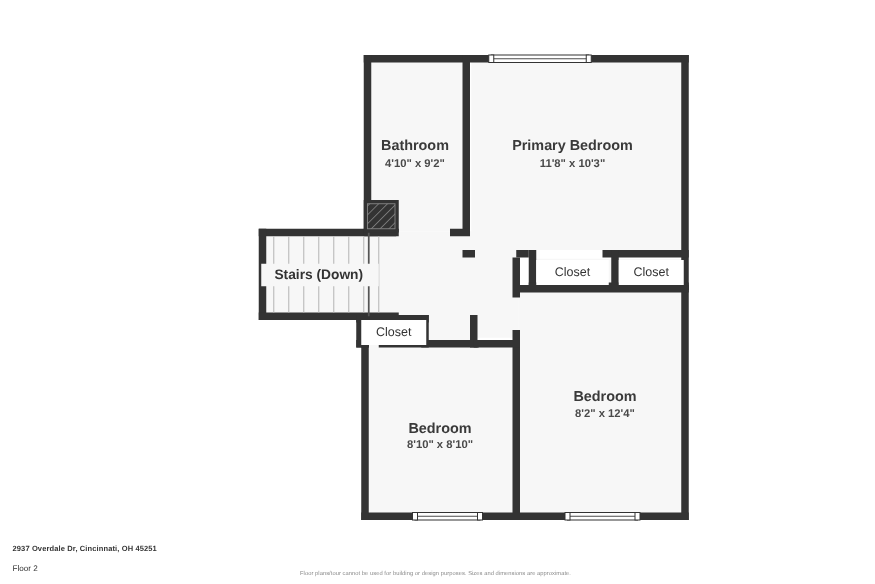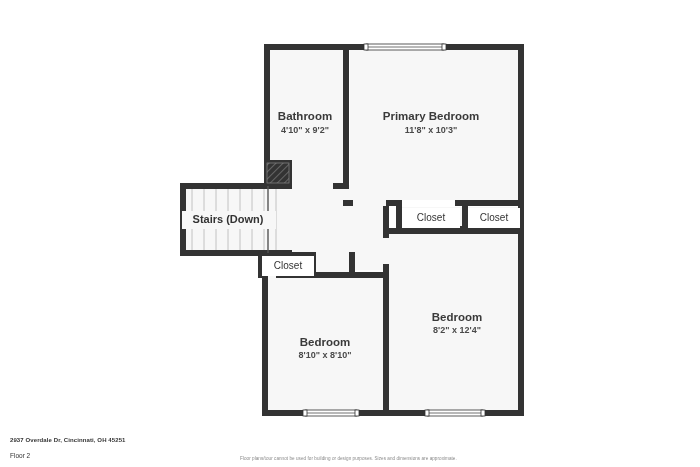--- a/index.html
+++ b/index.html
@@ -13,20 +13,21 @@
     position: relative;
     font-family: "Liberation Sans", sans-serif;
     overflow: hidden;
   }
   #floorplan-stage {
     position: absolute;
     left: 0;
     top: 0;
     width: 596px;
     height: 467px;
+    padding-left: 27px;
   }
   svg#plan-svg {
     display: block;
     width: 700px;
     height: 467px;
   }
   .room-name {
     font-family: "Liberation Sans", sans-serif;
     font-size: 11.5px;
     font-weight: bold;

